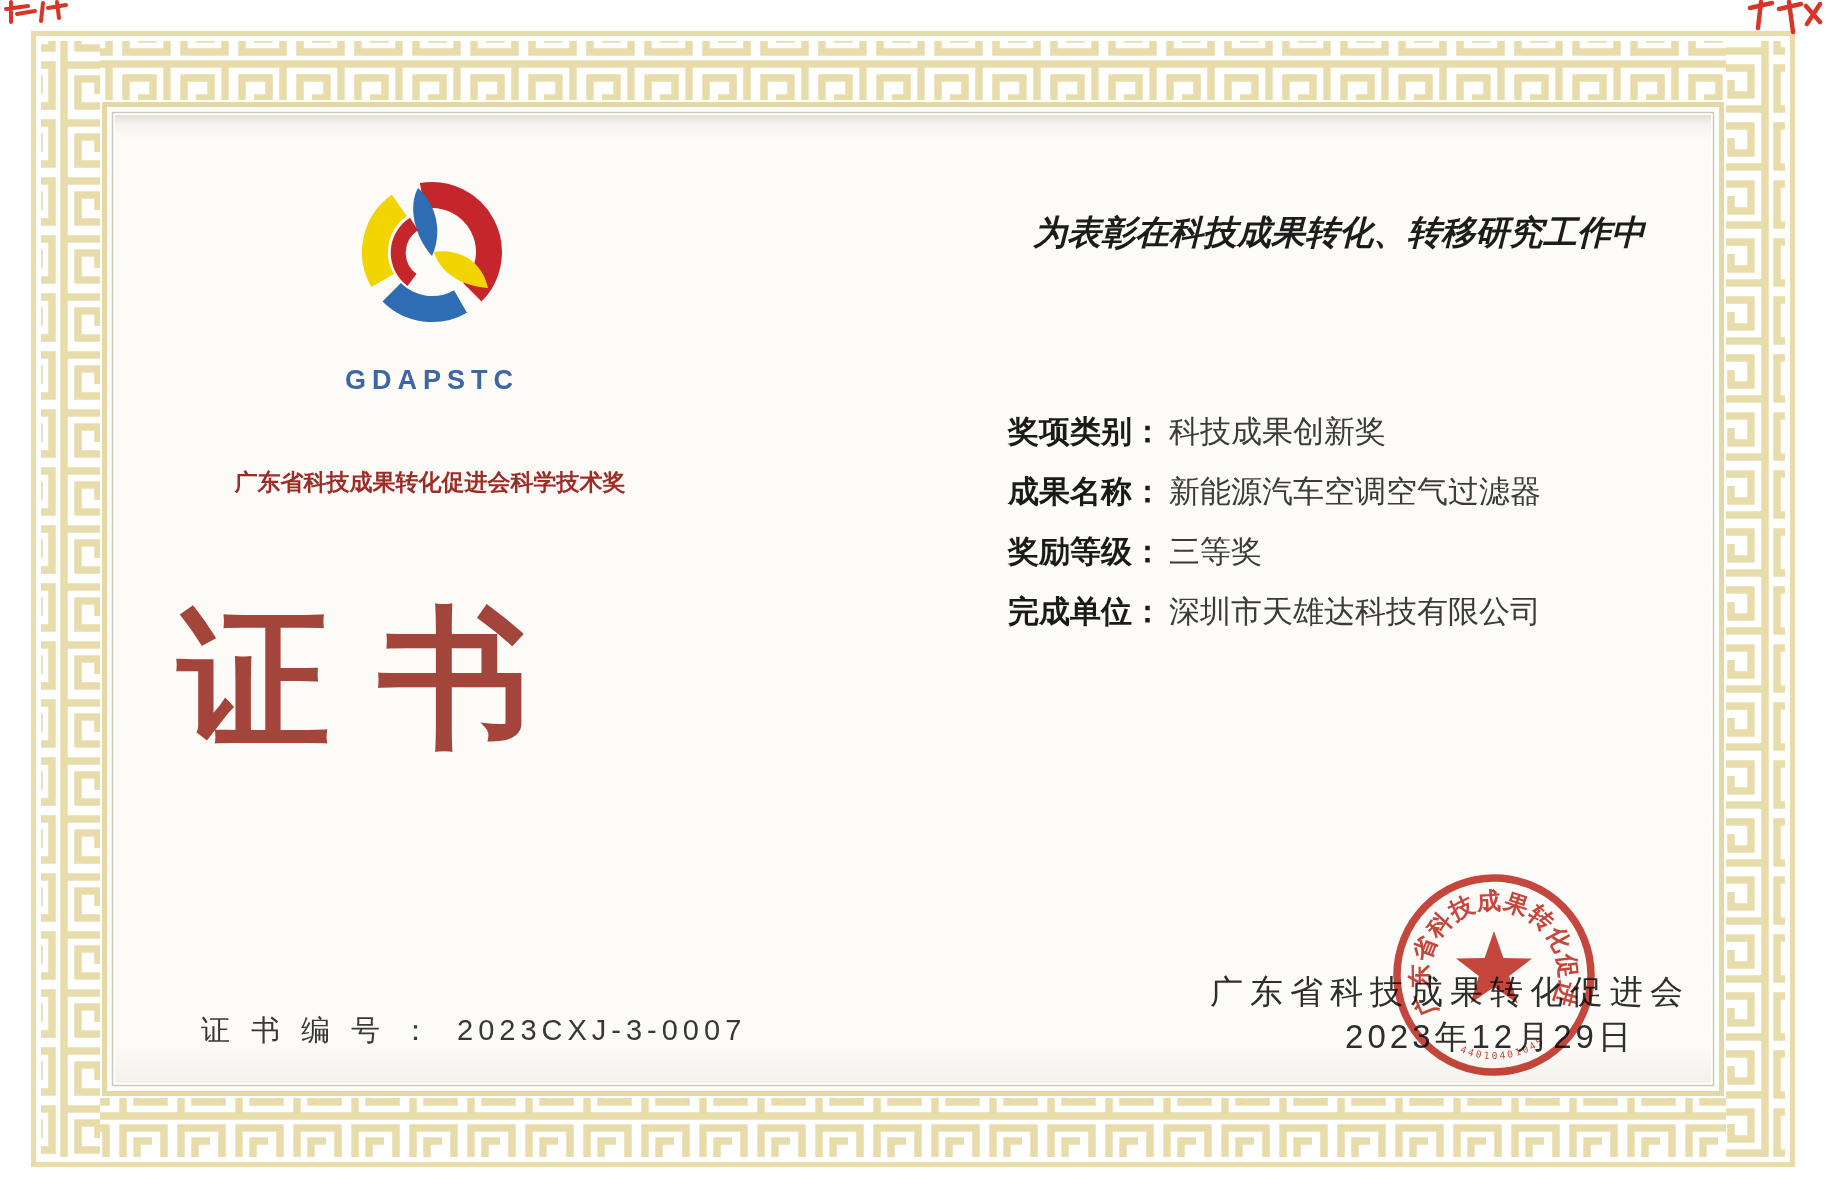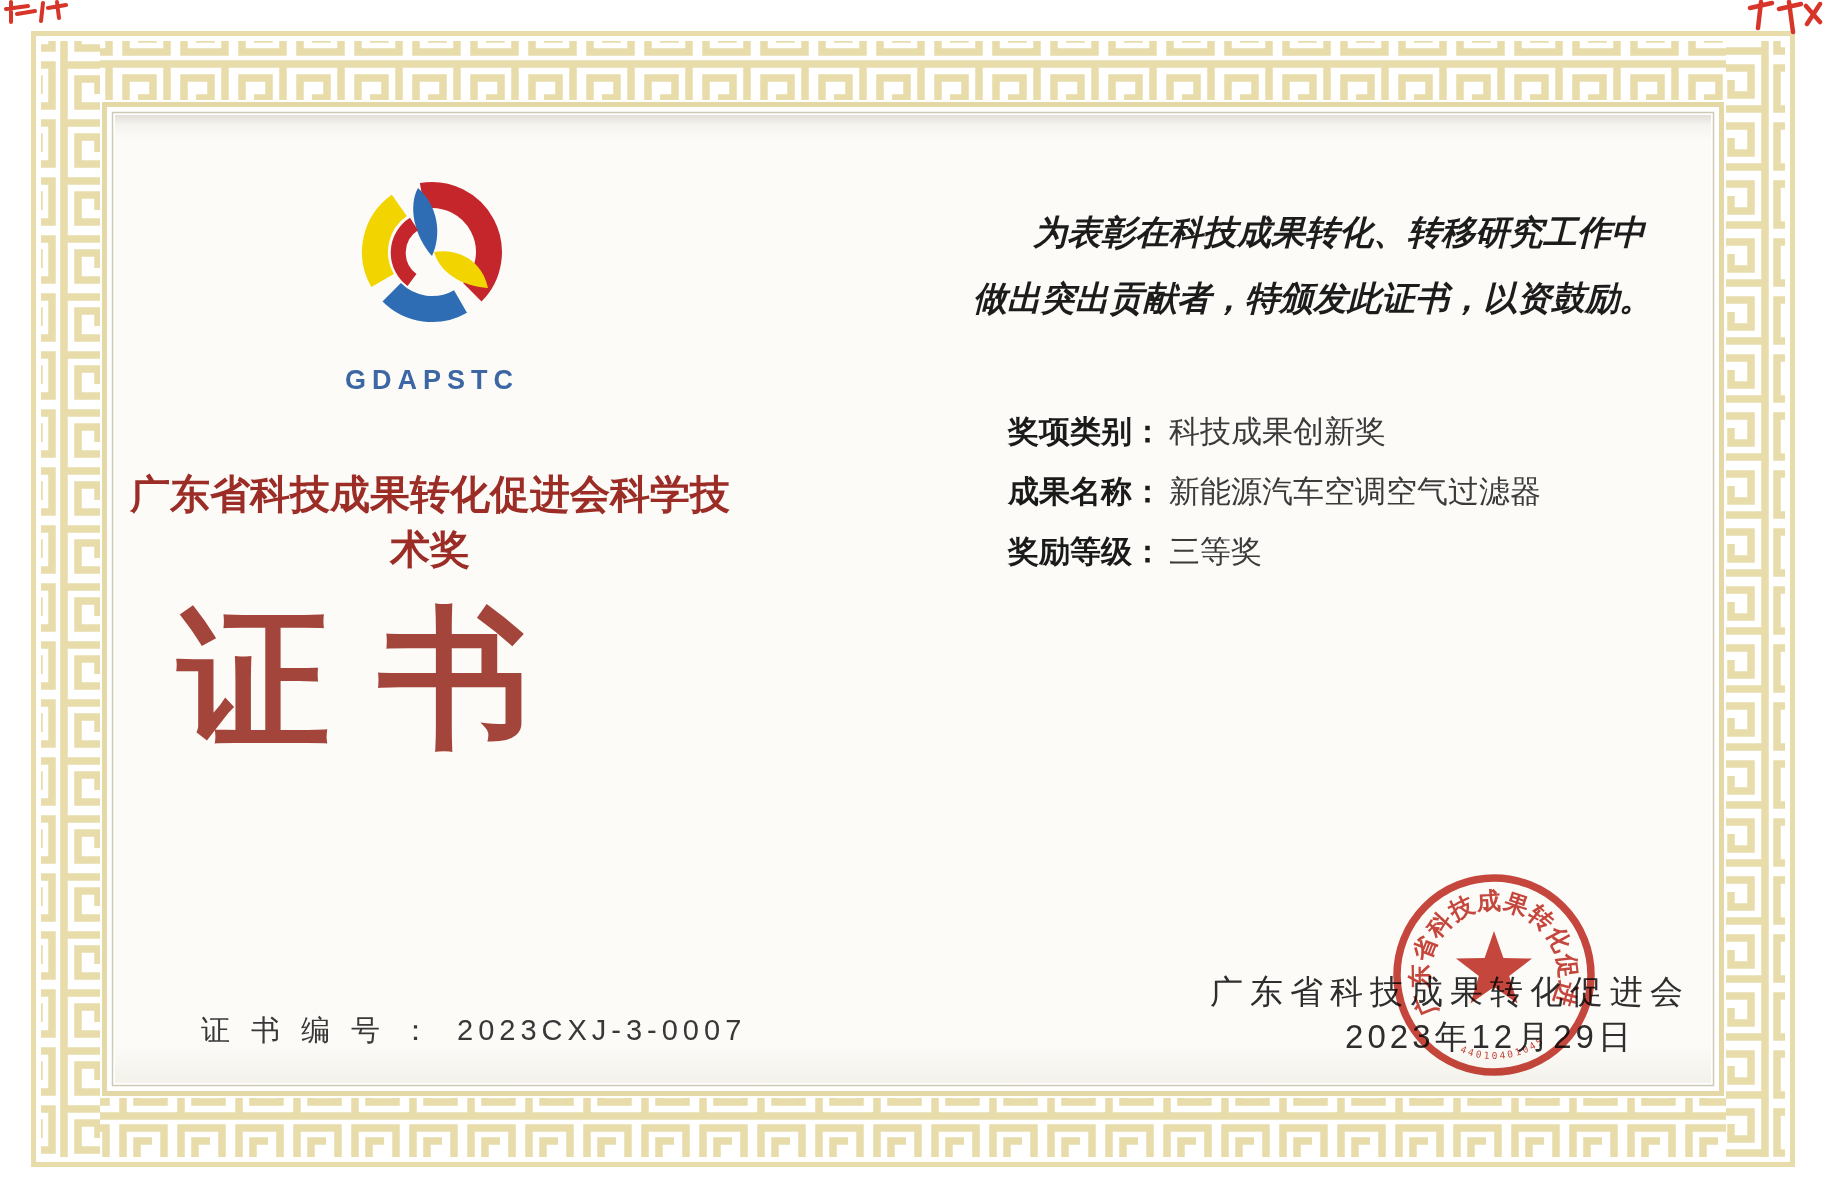--- a/index.html
+++ b/index.html
@@ -20,21 +20,21 @@
   }
   
   .logo-svg{position:absolute;left:227px;top:47px;}
   .logo-acronym{
     position:absolute;left:217px;top:250px;width:200px;text-align:center;
     font-size:27px;font-weight:bold;letter-spacing:6px;color:#3c66a4;
     font-family:"Liberation Sans","DejaVu Sans",sans-serif;
   }
   .org-title{
     position:absolute;left:15px;top:352px;width:600px;text-align:center;
-    font-size:40px;font-weight:bold;color:#9b2d26;letter-spacing:0px;
+    font-size:23px;font-weight:bold;color:#9b2d26;letter-spacing:0px;
     font-family:"Liberation Serif","DejaVu Serif",serif;
   }
   .cert-word{
     position:absolute;left:15px;top:478px;width:600px;
     font-size:152px;font-weight:bold;color:#a4453c;
     letter-spacing:48px;text-indent:48px;line-height:1.15;
     font-family:Liberation Serif, serif;
   }
   .cert-number{
     position:absolute;left:66px;top:896px;white-space:nowrap;
@@ -118,32 +118,34 @@
     <div class="org-title">广东省科技成果转化促进会科学技术奖</div>
 
     <div class="cert-word">证书</div>
 
     <div class="cert-number">
       <span class="lbl">证书编号：</span><span class="num">2023CXJ-3-0007</span>
     </div>
 
     <div class="intro">
       <div class="l1">为表彰在科技成果转化、转移研究工作中</div>
-      <div class="l2">做出突出贡献者，特颁发此证书，以资鼓励。</div>
     </div>
 
     <div class="fields">
       <div class="field-row">
         <span class="flabel">奖项类别：</span><span class="fvalue">科技成果创新奖</span>
       </div>
       <div class="field-row">
         <span class="flabel">成果名称：</span><span class="fvalue">新能源汽车空调空气过滤器</span>
       </div>
       <div class="field-row">
         <span class="flabel">奖励等级：</span><span class="fvalue">三等奖</span>
+      </div>
+      <div class="field-row">
+        <span class="flabel">完成单位：</span><span class="fvalue">深圳市天雄达科技有限公司</span>
       </div>
     </div>
 
     <div class="issuer">广东省科技成果转化促进会</div>
     <div class="issue-date">2023年12月29日</div>
 
     <svg class="seal-svg" width="216" height="216" viewBox="0 0 216 216">
       <defs>
         <path id="sealTextArc" d="M53.9,145.9 A66,66 0 1 1 162.1,145.9" fill="none"></path>
         <path id="sealCodeArc" d="M59.8,176.8 A84,84 0 0 0 156.2,176.8" fill="none"></path>

